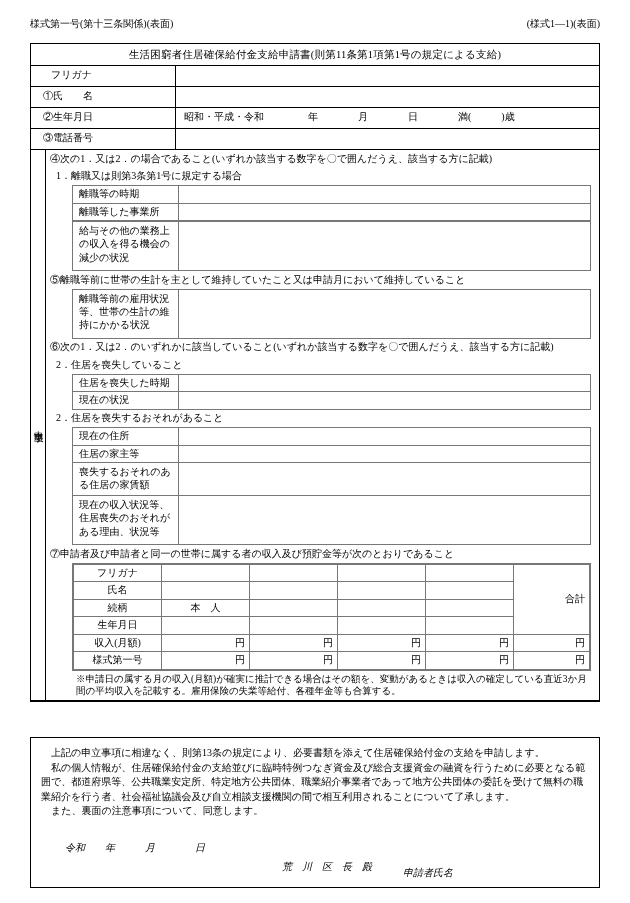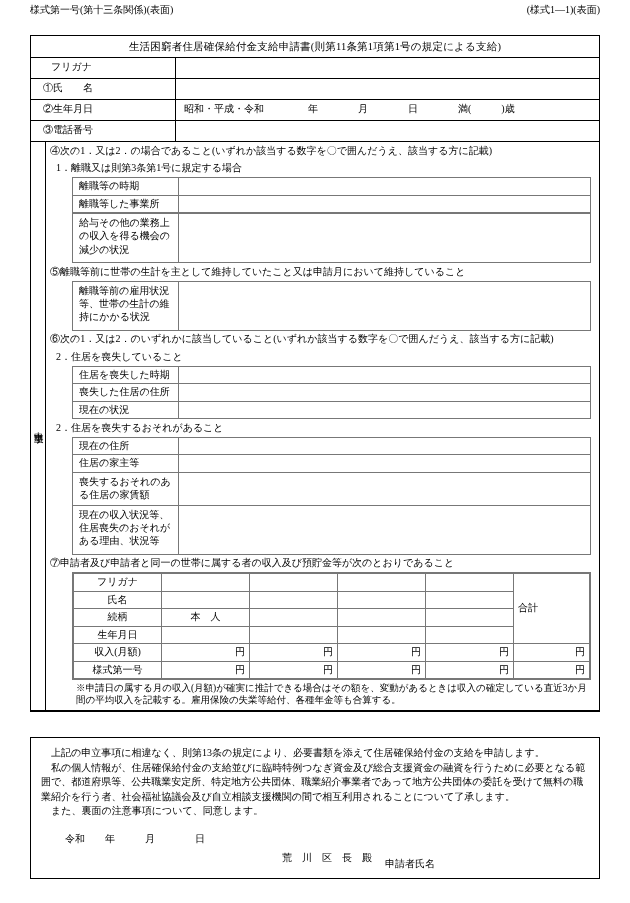--- a/index.html
+++ b/index.html
@@ -20,33 +20,33 @@
     position: relative;
     width: 630px;
     height: 903px;
     box-sizing: border-box;
     padding: 0;
   }
 
   
   .header-row {
     position: absolute;
-    top: 4px;
+    top: 18px;
     left: 30px;
     width: 570px;
     display: flex;
     justify-content: space-between;
     align-items: baseline;
     font-size: 10px;
   }
 
   
   .outer {
     position: absolute;
-    top: 35px;
+    top: 43px;
     left: 30px;
     width: 570px;
     border: 1.6px solid #000;
     box-sizing: border-box;
   }
   .title-band {
     border-bottom: 1px solid #000;
     text-align: center;
     font-size: 10.5px;
     padding: 4px 0 4px 0;
@@ -157,21 +157,21 @@
     height: 17px;
     box-sizing: border-box;
   }
   table.inc td.hd {
     width: 88px;
     text-align: center;
     border-right: 1px solid #777;
   }
   table.inc td.dashed-b { border-bottom: 1px dashed #777; }
   table.inc td.yen { text-align: right; }
-  table.inc td.total { text-align: left; vertical-align: middle; }
+  table.inc td.total { text-align: right; vertical-align: middle; }
   td.cell { width: 88px; }
 
   .note {
     margin: 0 8px 0 26px;
     font-size: 9.5px;
     line-height: 1.3;
     padding: 2px 2px 3px 4px;
   }
   .note-inner { text-indent: 0; }
 
@@ -184,37 +184,38 @@
     box-sizing: border-box;
     padding: 8px 10px 6px 10px;
     font-size: 10px;
     line-height: 1.45;
   }
   .decl p {
     margin: 0;
     text-indent: 1em;
   }
   .sigblock {
-    margin-top: 13px;
+    margin-top: 22px;
     position: relative;
     height: 40px;
+    font-style: italic;
   }
   .dateline {
     padding-left: 24px;
     white-space: pre;
   }
   .toline {
     padding-left: 24px;
     margin-top: 5px;
     white-space: pre;
     text-align: center;
   }
   .applicant {
     position: absolute;
-    right: 154px;
+    right: 136px;
     bottom: 0px;
     white-space: pre;
   }
 </style>
 </head>
 <body>
 
 <div class="page">
 
   <div class="header-row">
@@ -293,24 +294,20 @@
         </div>
 
         <div class="clause">⑥次の1．又は2．のいずれかに該当していること(いずれか該当する数字を〇で囲んだうえ、該当する方に記載)</div>
         <div class="sub-head">2．住居を喪失していること</div>
         <div class="itable">
           <div class="irow h1">
             <div class="ilabel">住居を喪失した時期</div>
             <div class="ival"></div>
           </div>
           <div class="irow h1">
-            <div class="ilabel">喪失した住居の住所</div>
-            <div class="ival"></div>
-          </div>
-          <div class="irow h1">
             <div class="ilabel">現在の状況</div>
             <div class="ival"></div>
           </div>
         </div>
 
         <div class="sub-head">2．住居を喪失するおそれがあること</div>
         <div class="itable">
           <div class="irow h1">
             <div class="ilabel">現在の住所</div>
             <div class="ival"></div>

